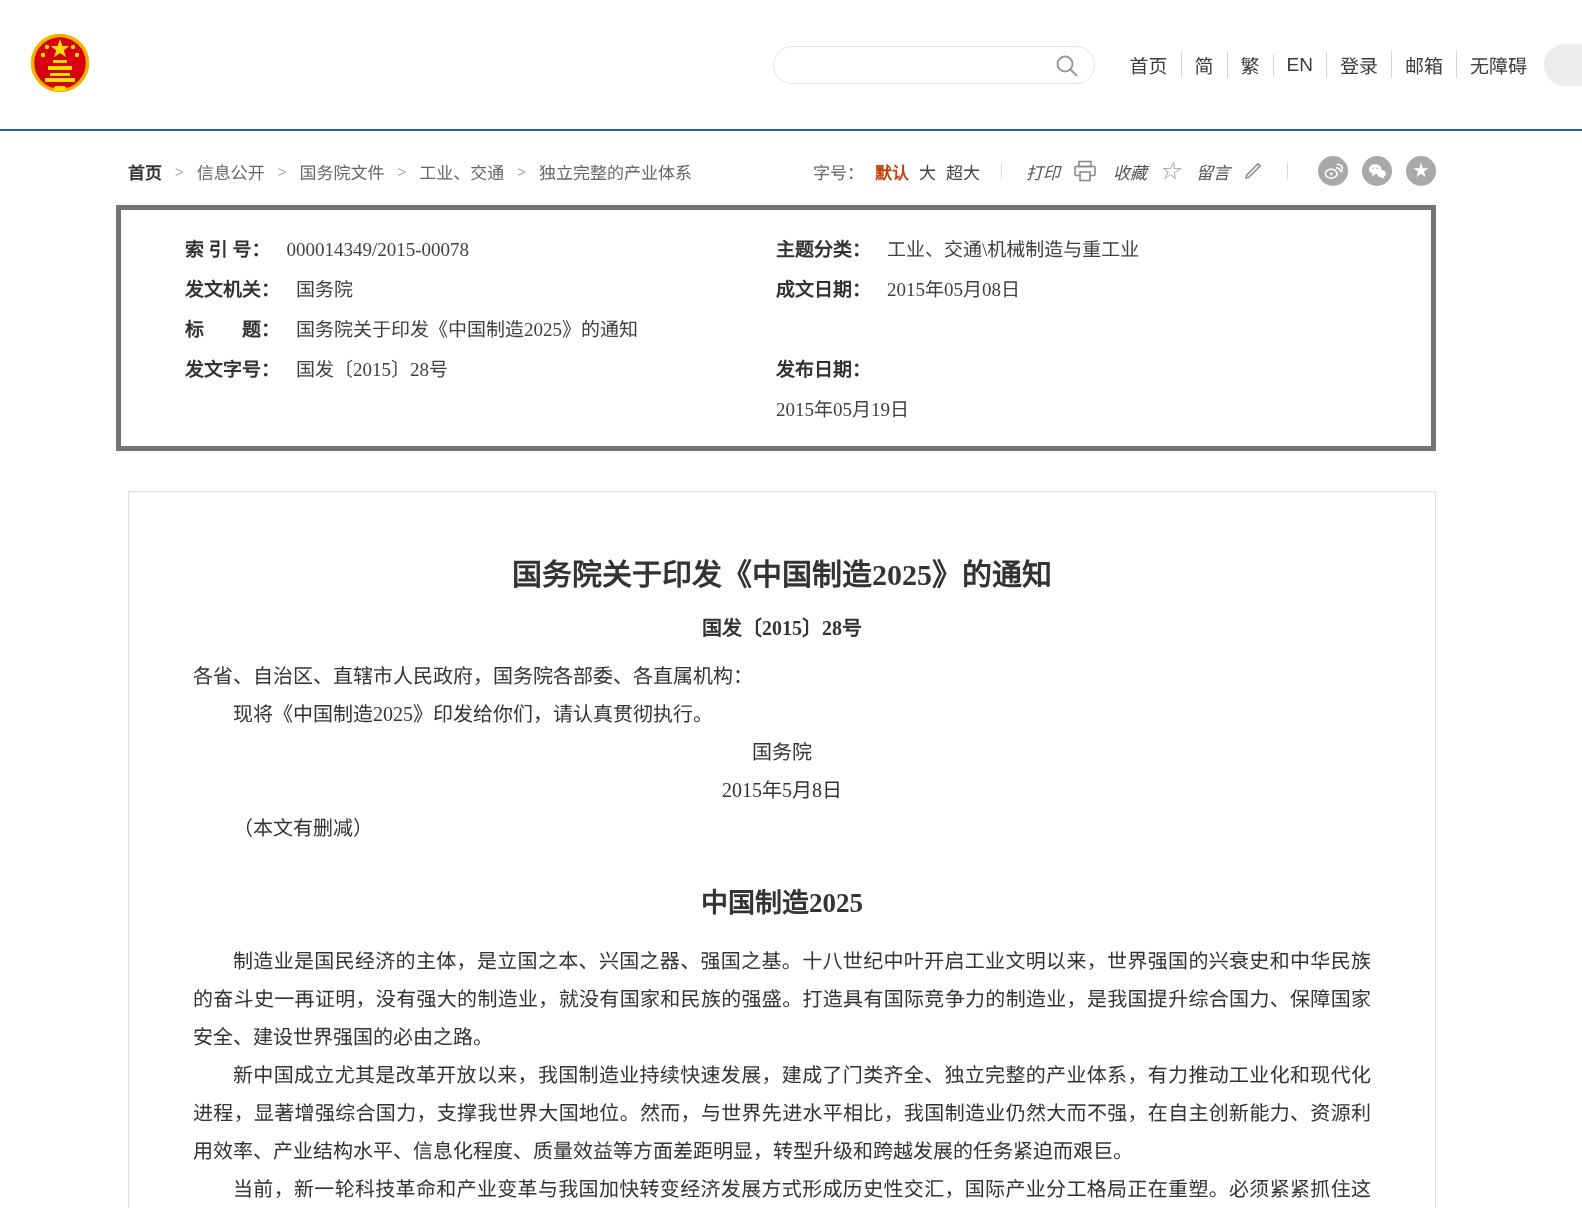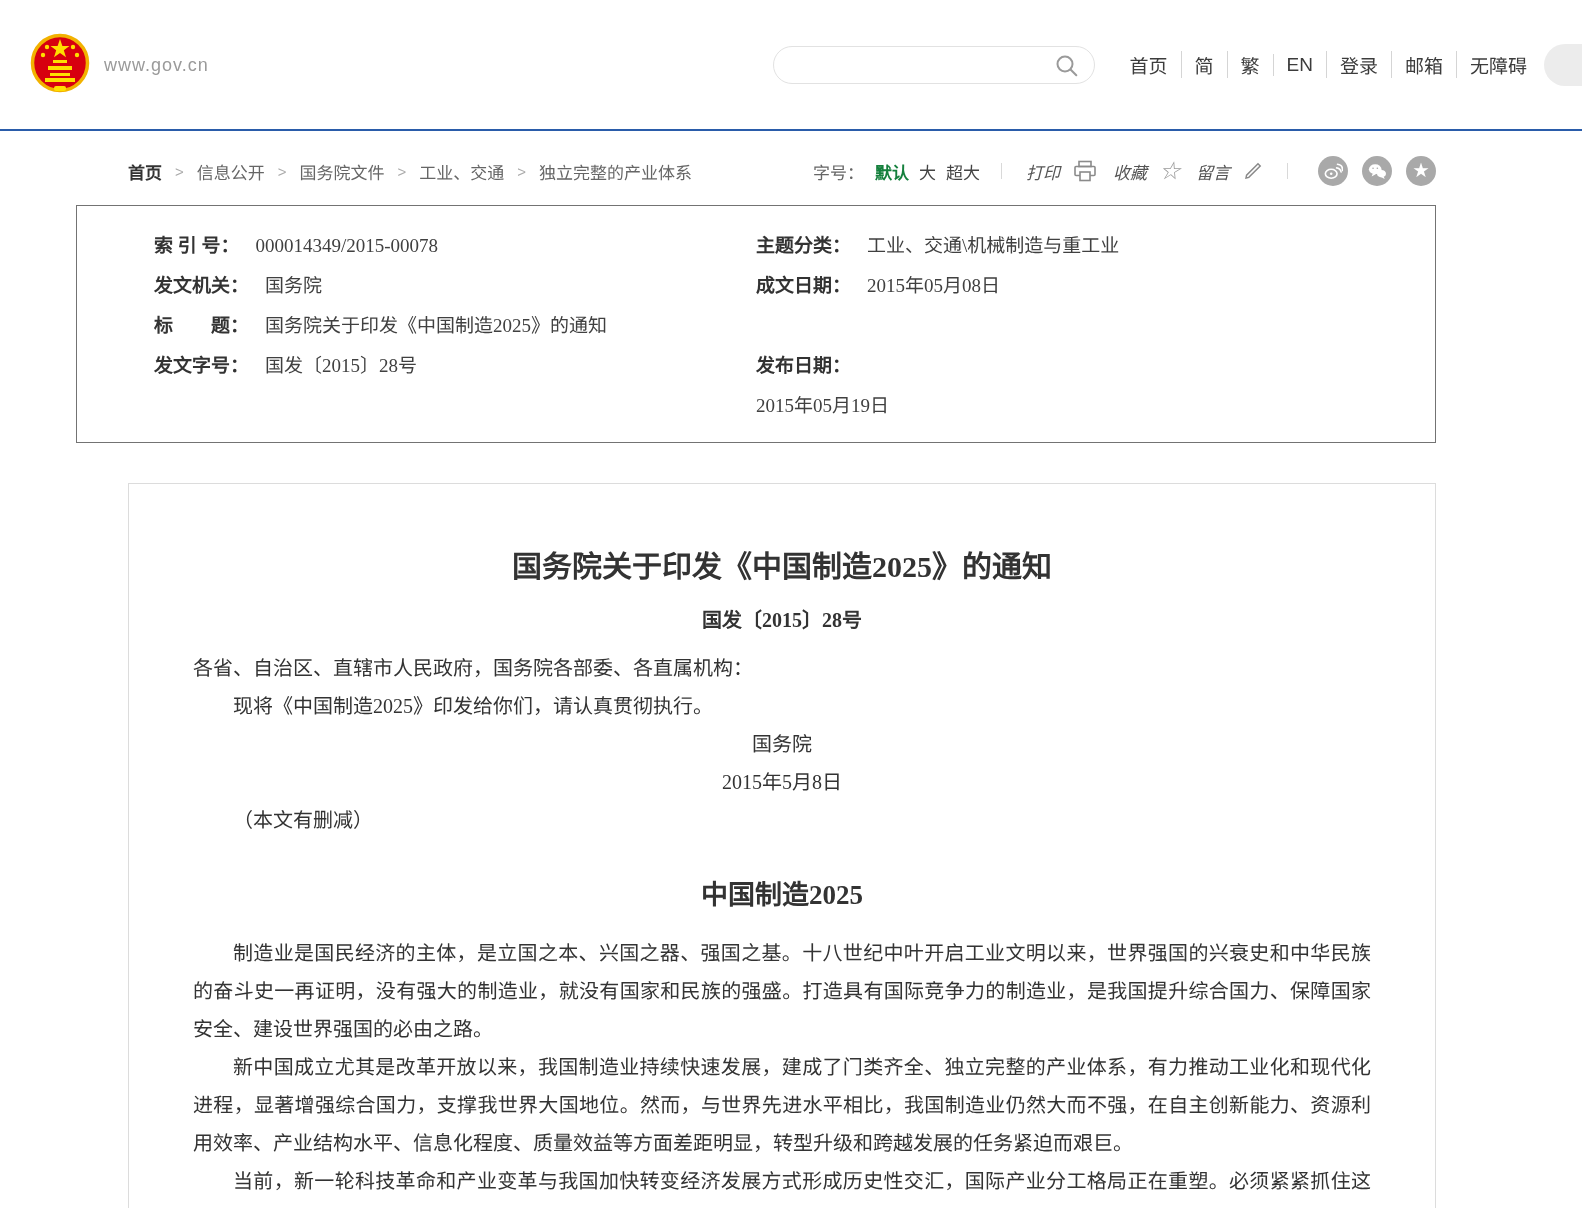--- a/index.html
+++ b/index.html
@@ -46,35 +46,35 @@
   .toolbar-row {
     display:flex; align-items:center; margin:22px 146px 0 128px; height:36px;
   }
   .breadcrumb { display:flex; align-items:center; font-size:17px; color:#666; }
   .crumb { cursor:pointer; white-space:nowrap; }
   .crumb.home { color:#333; font-weight:bold; }
   .crumb-sep { color:#aaa; margin:0 13px; font-size:15px; }
   .tools { margin-left:auto; display:flex; align-items:center; font-size:17px; color:#666; }
   .tools .fs-label { margin-right:6px; }
   .fs-opt { cursor:pointer; margin:0 5px; color:#444; }
-  .fs-opt.active { color:#15803d; font-weight:bold; }
+  .fs-opt.active { color:#c2410c; font-weight:bold; }
   .vsep { width:1px; height:16px; background:#d9d9d9; margin:0 16px; }
   .tool-btn { display:inline-flex; align-items:center; gap:13px; cursor:pointer; margin:0 8px; color:#555;font-style:italic; }
   .glyph-star { font-size:20px; color:#999; line-height:1; }
   .social { display:flex; align-items:center; gap:14px; margin-left:14px; }
   .social-circle {
     width:30px; height:30px; border-radius:50%; background:#a9a9a9;
     display:flex; align-items:center; justify-content:center; cursor:pointer;
   }
   .social-circle .wstar { color:#fff; font-size:16px; line-height:1; }
 
   
   .meta-box {
-    display:flex; margin:16px 146px 0 76px; border:1px solid #737373;
-    padding:20px 13px 16px; font-family:"Liberation Serif", serif; font-size:19px;
+    display:flex; margin:16px 146px 0 116px; border:5px solid #737373;
+    padding:20px 0 16px; font-family:"Liberation Serif", serif; font-size:19px;
   }
   .meta-col { width:50%; }
   .meta-col.left { padding-left:64px; width:50%; }
   .meta-col.right { padding-left:0; }
   .meta-row { display:flex; line-height:40px; }
   .meta-label { font-weight:bold; color:#333; white-space:pre; margin-right:16px; }
   .meta-value { color:#404040; }
   .meta-row.gap-top { margin-top:40px;flex-direction:column; }
 
   
@@ -105,21 +105,20 @@
         <circle cx="43" cy="17" r="2.2" fill="#ffde00"></circle>
         <circle cx="13" cy="25" r="2.2" fill="#ffde00"></circle>
         <circle cx="47" cy="25" r="2.2" fill="#ffde00"></circle>
         <rect x="23" y="30" width="14" height="3" fill="#ffde00"></rect>
         <rect x="18" y="36" width="24" height="4" fill="#ffde00"></rect>
         <rect x="20" y="43" width="20" height="3" fill="#ffde00"></rect>
         <rect x="15" y="48" width="30" height="4" fill="#ffde00"></rect>
         <rect x="24" y="56" width="12" height="5" rx="2" fill="#ffde00"></rect>
       </svg>
       <div class="logo-text">
-        <div class="site-url">www.gov.cn</div>
       </div>
     </div>
 
     <div class="header-right">
       <div class="search-box">
         <input type="text" placeholder="" style="">
         <svg class="mag" width="26" height="26" viewBox="0 0 26 26" fill="none" stroke="#9a9a9a" stroke-width="2" stroke-linecap="round">
           <circle cx="11" cy="11" r="7.5"></circle>
             <path d="M16.8 16.8l5.5 5.5"></path>
         </svg>

